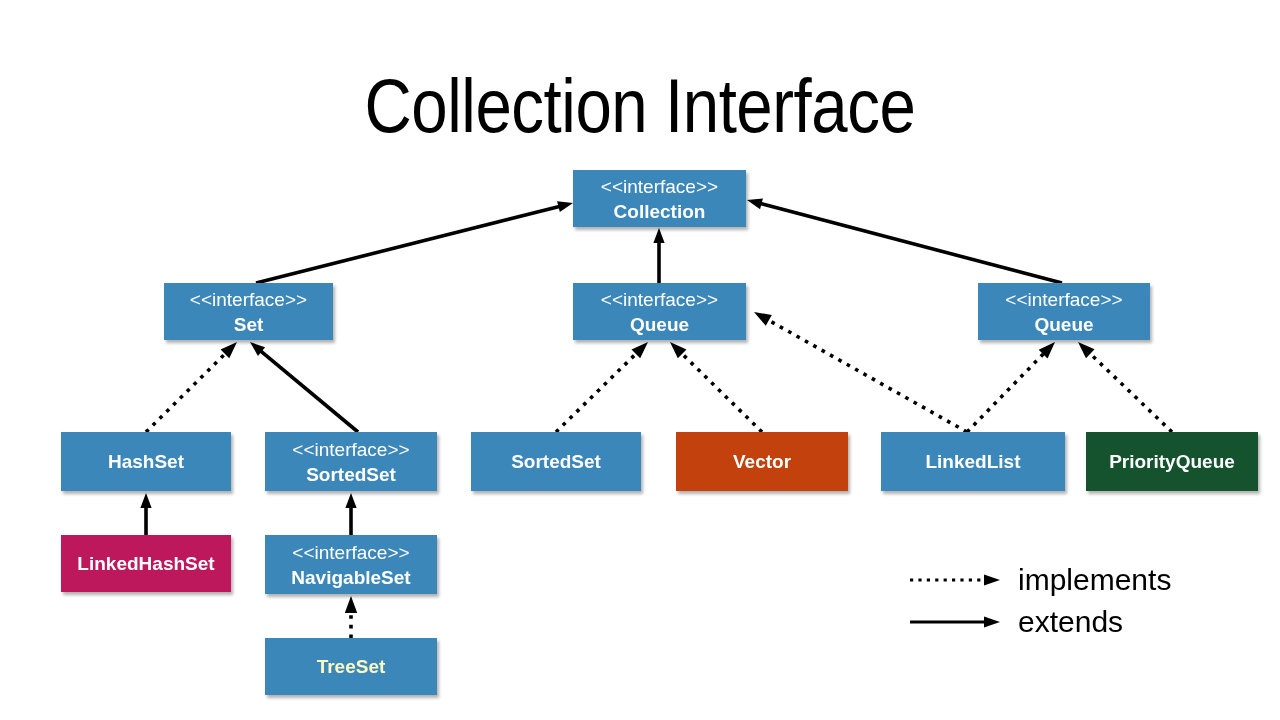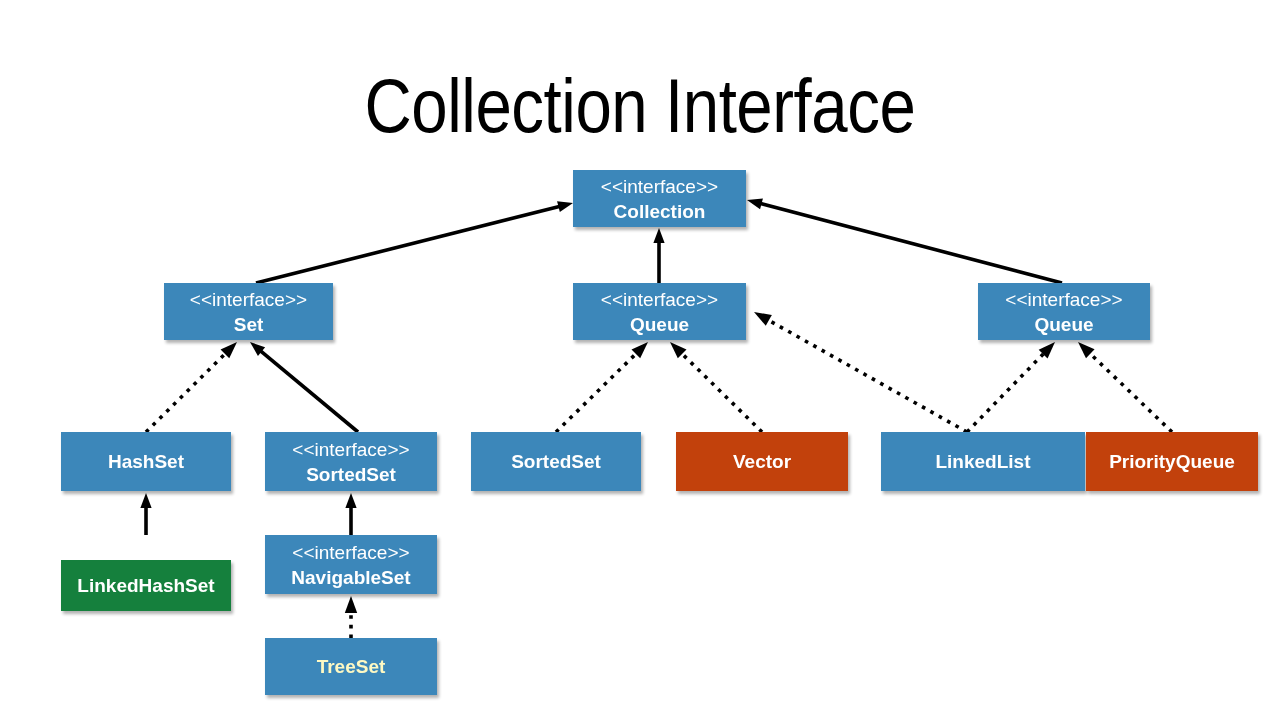--- a/index.html
+++ b/index.html
@@ -187,32 +187,55 @@
       <div class="node" style="left: 265px; top: 432px; width: 172px; height: 59px; background: rgb(60, 135, 186); color: rgb(255, 255, 255);">
         <span class="stereotype">&lt;&lt;interface&gt;&gt;</span>
         <span class="nodename">SortedSet</span>
       </div>
       <div class="node single" style="left: 471px; top: 432px; width: 170px; height: 59px; background: rgb(60, 135, 186); color: rgb(255, 255, 255);">
         <span class="nodename">SortedSet</span>
       </div>
       <div class="node single" style="left: 676px; top: 432px; width: 172px; height: 59px; background: #c2410c; color: rgb(255, 255, 255);">
         <span class="nodename">Vector</span>
       </div>
-      <div class="node single" style="left: 881px; top: 432px; width: 204px; height: 59px; background: rgb(60, 135, 186); color: rgb(255, 255, 255);">
+      <div class="node single" style="left: 881px; top: 432px; width: 184px; height: 59px; background: rgb(60, 135, 186); color: rgb(255, 255, 255);">
         <span class="nodename">LinkedList</span>
       </div>
-      <div class="node single" style="left: 1086px; top: 432px; width: 172px; height: 59px; background: #c2410c; color: rgb(255, 255, 255);">
+      <div class="node single" style="left: 1086px; top: 432px; width: 172px; height: 59px; background: #14532d; color: rgb(255, 255, 255);">
         <span class="nodename">PriorityQueue</span>
       </div>
-      <div class="node single" style="left: 61px; top: 560px; width: 170px; height: 51px; background: #15803d; color: rgb(255, 255, 255);">
+      <div class="node single" style="left: 61px; top: 535px; width: 170px; height: 57px; background: #be185d; color: rgb(255, 255, 255);">
         <span class="nodename">LinkedHashSet</span>
       </div>
       <div class="node" style="left: 265px; top: 535px; width: 172px; height: 59px; background: rgb(60, 135, 186); color: rgb(255, 255, 255);">
         <span class="stereotype">&lt;&lt;interface&gt;&gt;</span>
         <span class="nodename">NavigableSet</span>
       </div>
       <div class="node single" style="left: 265px; top: 638px; width: 172px; height: 57px; background: rgb(60, 135, 186); color: #fef9c3;">
         <span class="nodename">TreeSet</span>
       </div>
     </div>
 
+  <div id="legend">
+
+    <div class="legend-row" id="legend-row-implements">
+      <span class="legend-sample">
+        <svg width="98" height="24" viewBox="0 0 98 24" xmlns="http://www.w3.org/2000/svg">
+          <line x1="2" y1="12" x2="78" y2="12" stroke="#000000" stroke-width="3.2" stroke-dasharray="3.2,5.2" stroke-linecap="butt"></line>
+          <path d="M76,6.5 L92,12 L76,17.5 z" fill="#000000"></path>
+        </svg>
+      </span>
+      <span class="legend-label">implements</span>
+    </div>
+
+    <div class="legend-row" id="legend-row-extends">
+      <span class="legend-sample">
+        <svg width="98" height="24" viewBox="0 0 98 24" xmlns="http://www.w3.org/2000/svg">
+          <line x1="2" y1="12" x2="80" y2="12" stroke="#000000" stroke-width="3.2" stroke-linecap="butt"></line>
+          <path d="M76,6.5 L92,12 L76,17.5 z" fill="#000000"></path>
+        </svg>
+      </span>
+      <span class="legend-label">extends</span>
+    </div>
+
+  </div>
 
 </div>
 
 </body></html>

